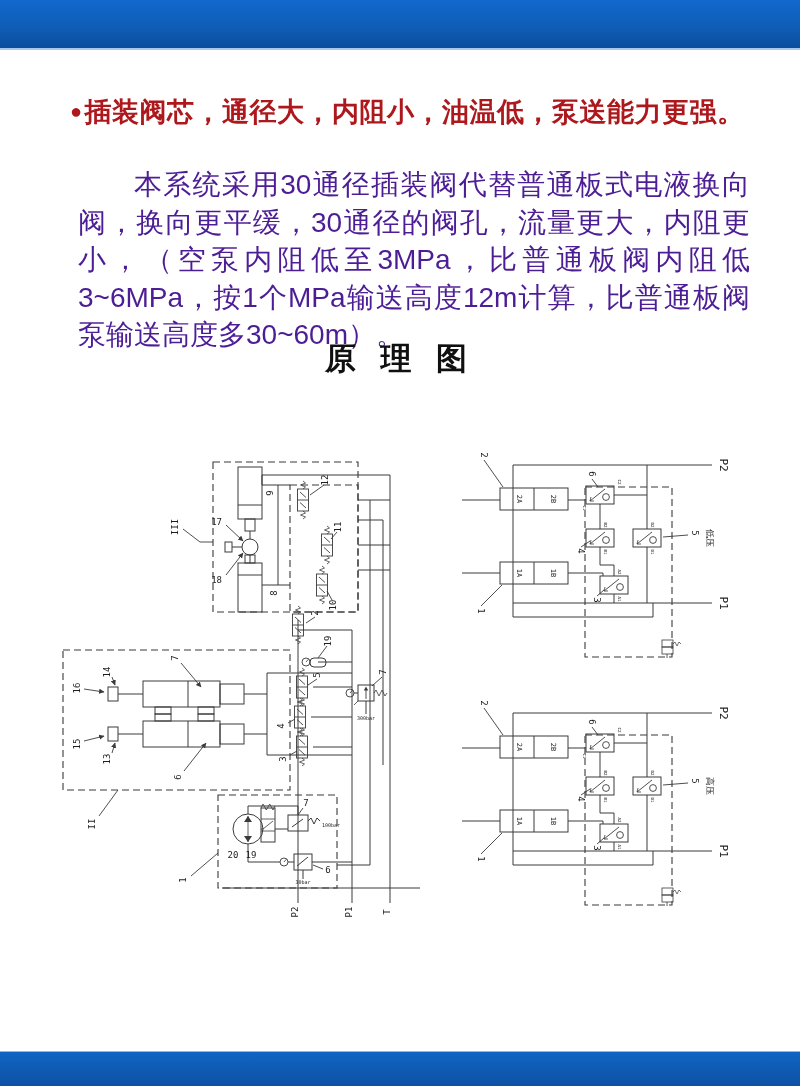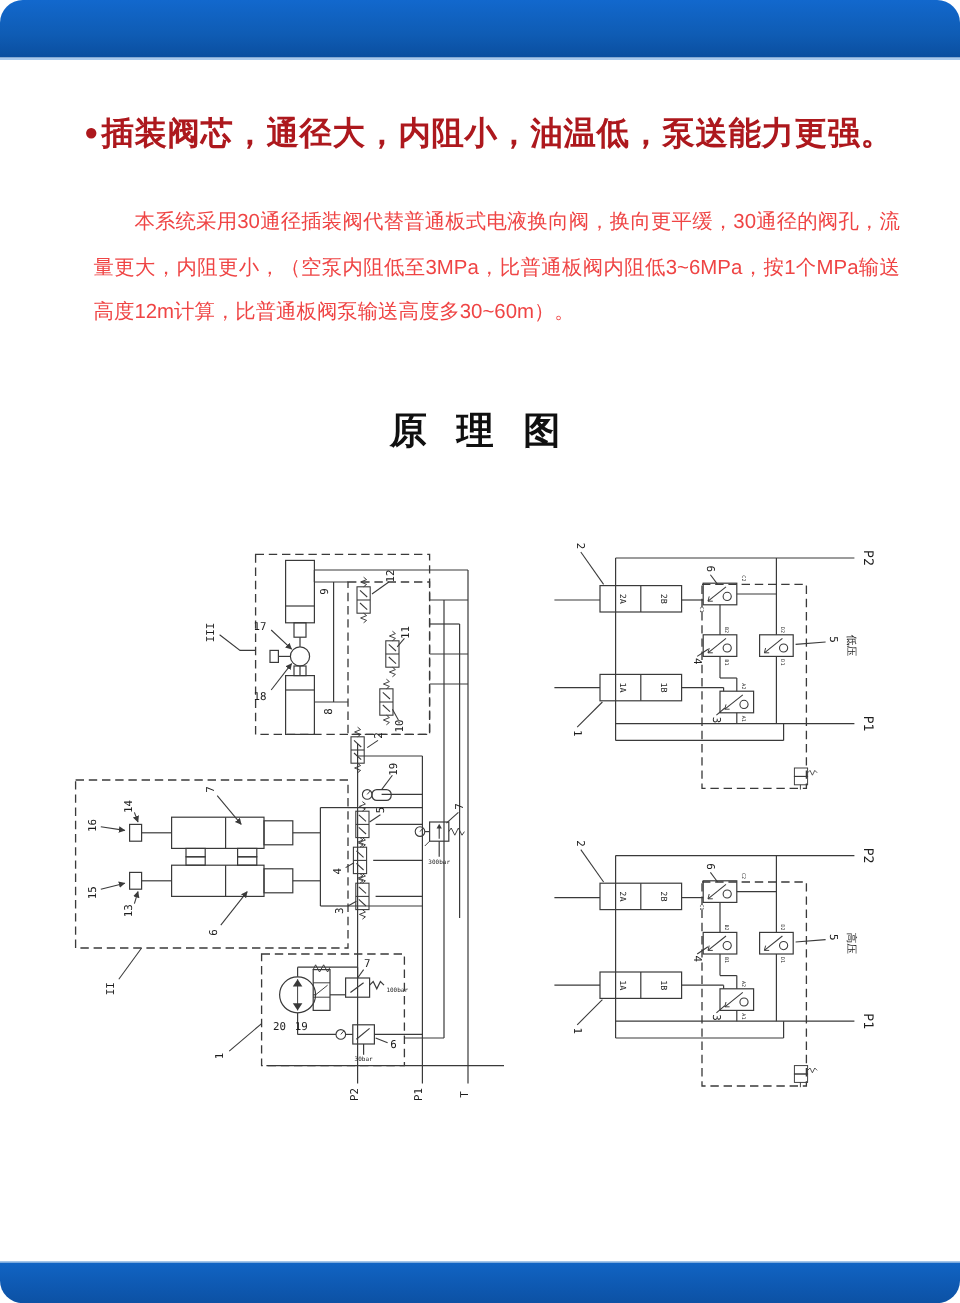--- a/index.html
+++ b/index.html
@@ -1,28 +1,28 @@
 <!DOCTYPE html>
 <html><head>
 <meta charset="utf-8">
 <style>
   html,body{margin:0;padding:0;background:#ffffff;}
   .page{position:relative;width:800px;height:1086px;background:#ffffff;overflow:hidden;
-        font-family:"Liberation Sans","DejaVu Sans",sans-serif;border-radius:19px;}
+        font-family:"Liberation Sans","DejaVu Sans",sans-serif;}
   .top-bar{position:absolute;top:0;left:0;width:800px;height:48px;
            background:linear-gradient(180deg,#1268cd 0%,#0f5cb4 60%,#0a4e9f 100%);
            border-bottom:2px solid #a9c9ec;}
   .bottom-bar{position:absolute;bottom:0;left:0;width:800px;height:34px;
            background:linear-gradient(180deg,#1164c4 0%,#0c51a4 100%);
            border-top:1px solid #8fb8e4;}
   .headline{position:absolute;top:94px;left:70px;width:690px;margin:0;
             font-size:27px;font-weight:bold;color:#ad181d;line-height:34px;letter-spacing:0.5px;}
   .headline .bullet{font-size:20px;vertical-align:3px;margin-right:2px;}
   .body-text{position:absolute;top:166px;left:78px;width:672px;margin:0;
-             font-size:17px;line-height:37.5px;color:#ef4444;text-indent:2em;
+             font-size:28px;line-height:37.5px;color:#4c1d95;text-indent:2em;
              text-align:justify;font-weight:500;}
   .diagram-title{position:absolute;top:338px;left:0;width:800px;margin:0;text-align:center;
              font-size:31px;font-weight:bold;color:#101010;letter-spacing:8px;}
   svg.schematic{position:absolute;top:425px;left:0;}
   svg .ln{fill:none;stroke:#3a3a3a;stroke-width:1;}
   svg .ld{fill:none;stroke:#3a3a3a;stroke-width:1.1;stroke-dasharray:7 4;}
   svg .ldr{fill:none;stroke:#3a3a3a;stroke-width:0.9;}
   svg text{fill:#1d1d1d;stroke:none;font-family:"DejaVu Sans Mono","DejaVu Sans",monospace;}
   svg .lbl{font-size:9px;}
   svg .cell{font-size:7px;}

